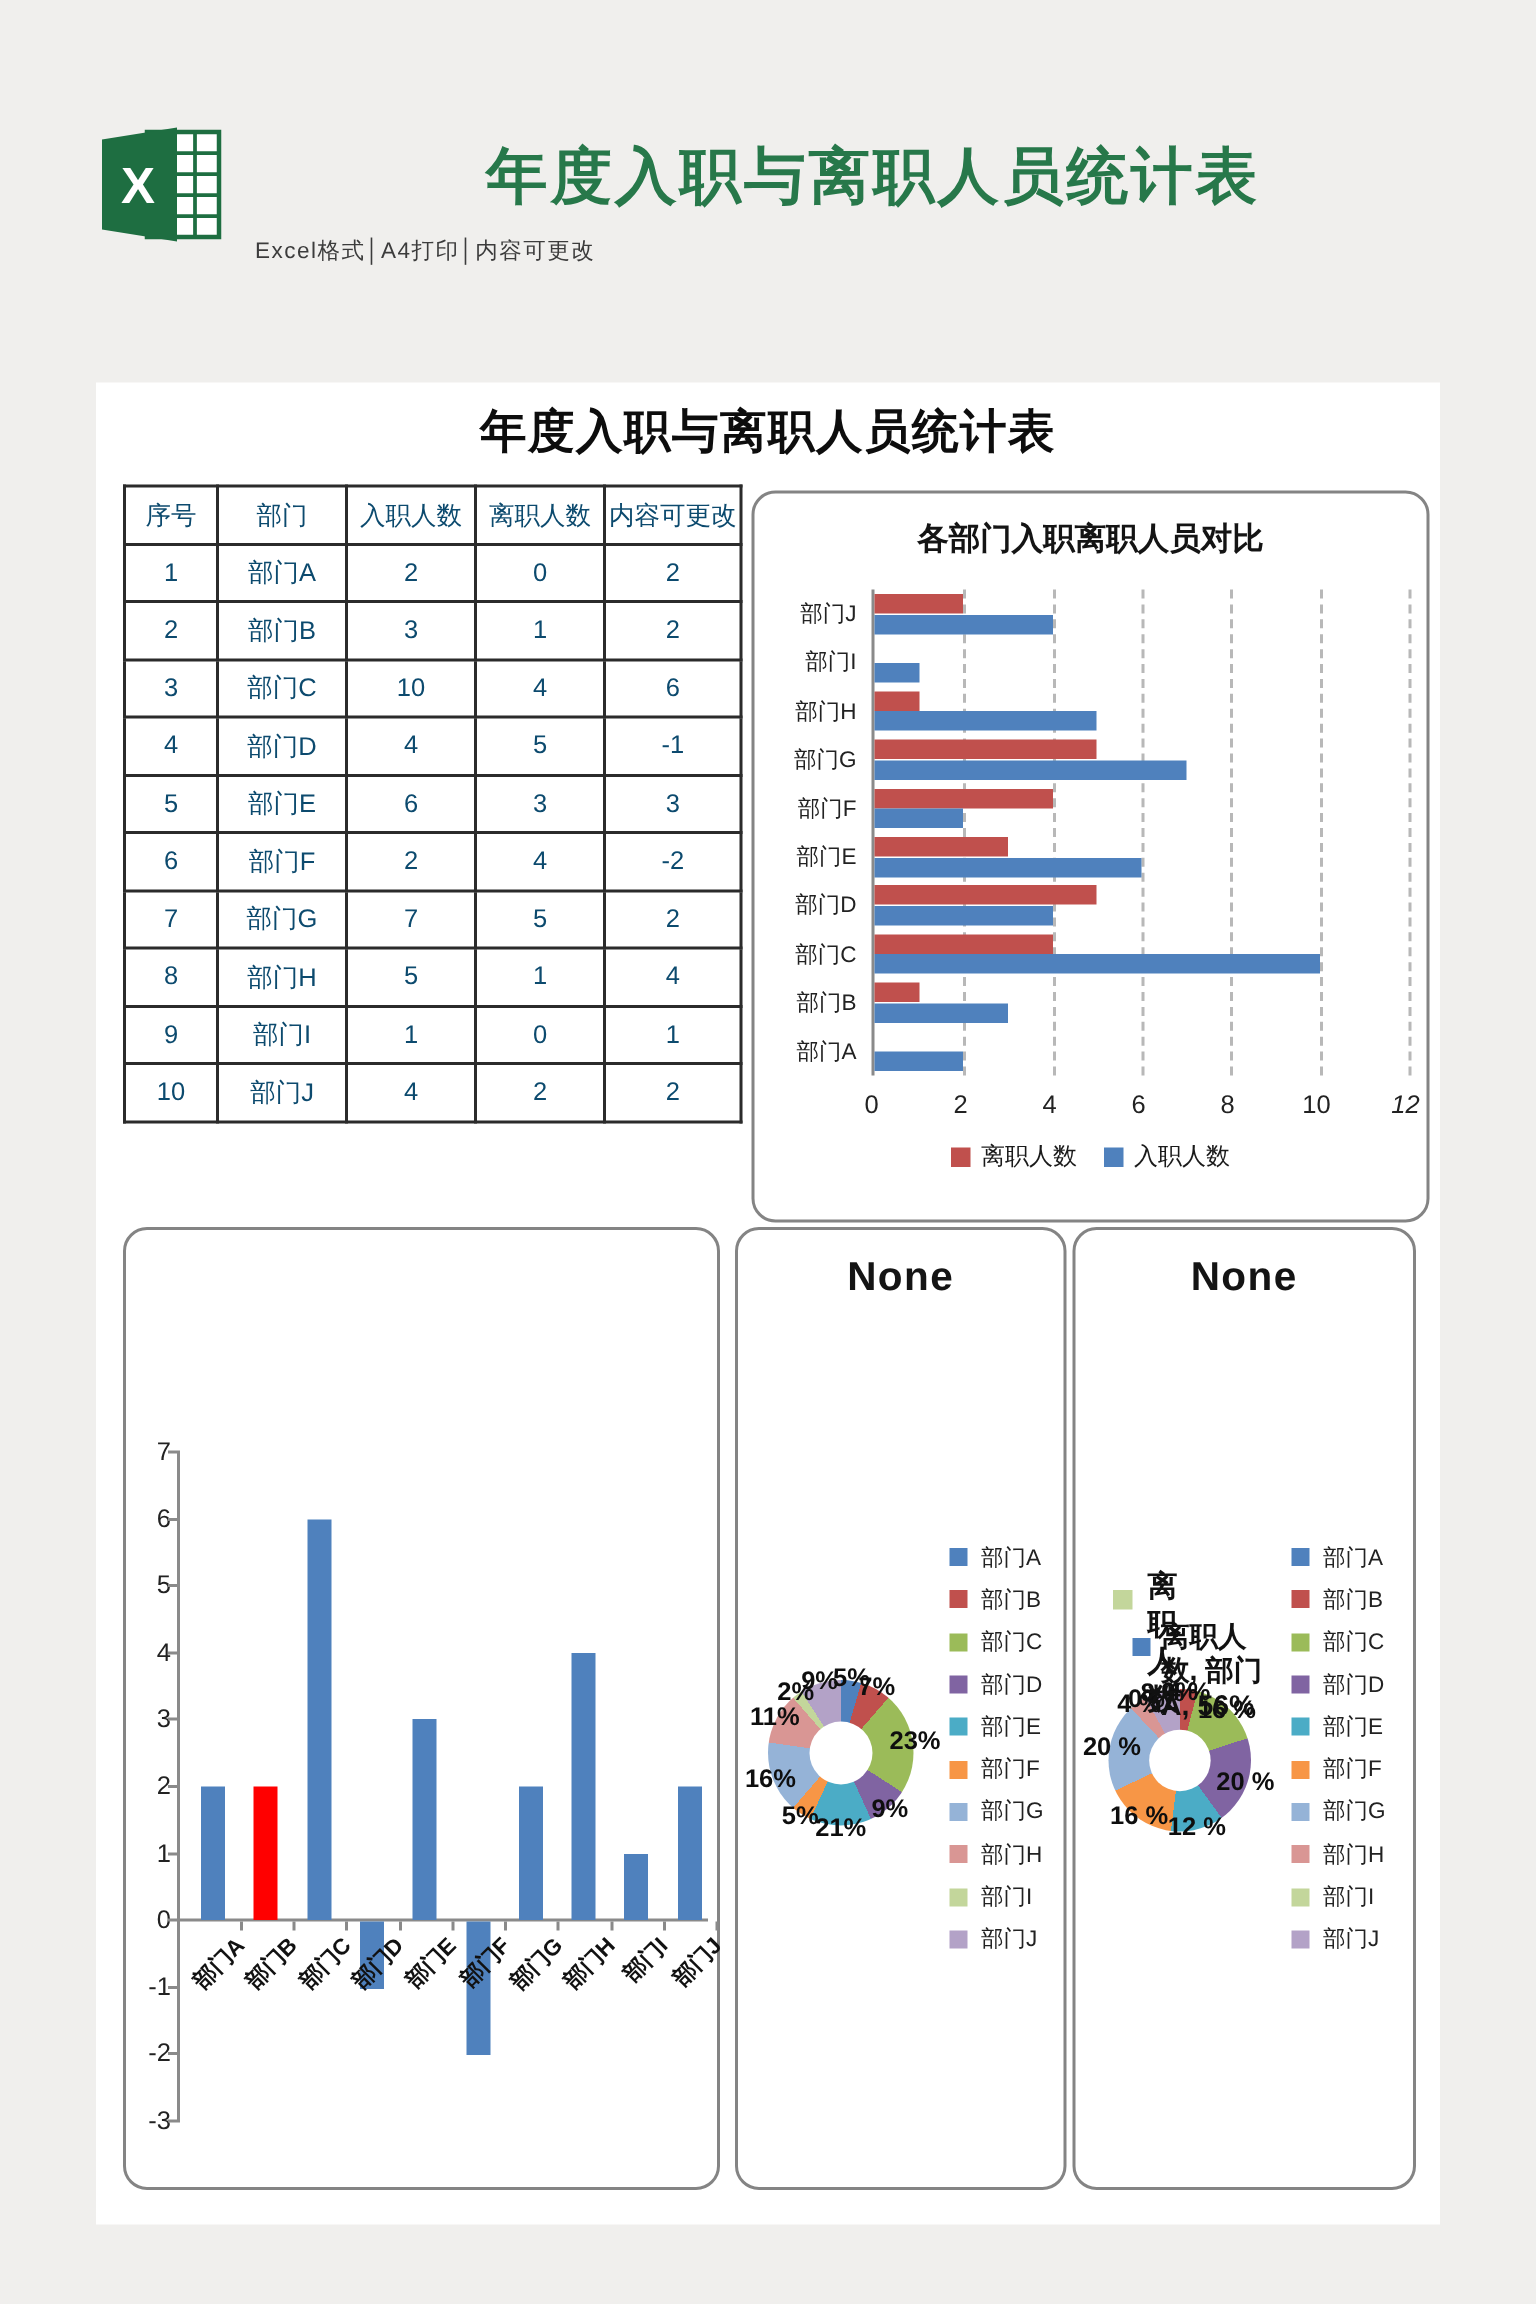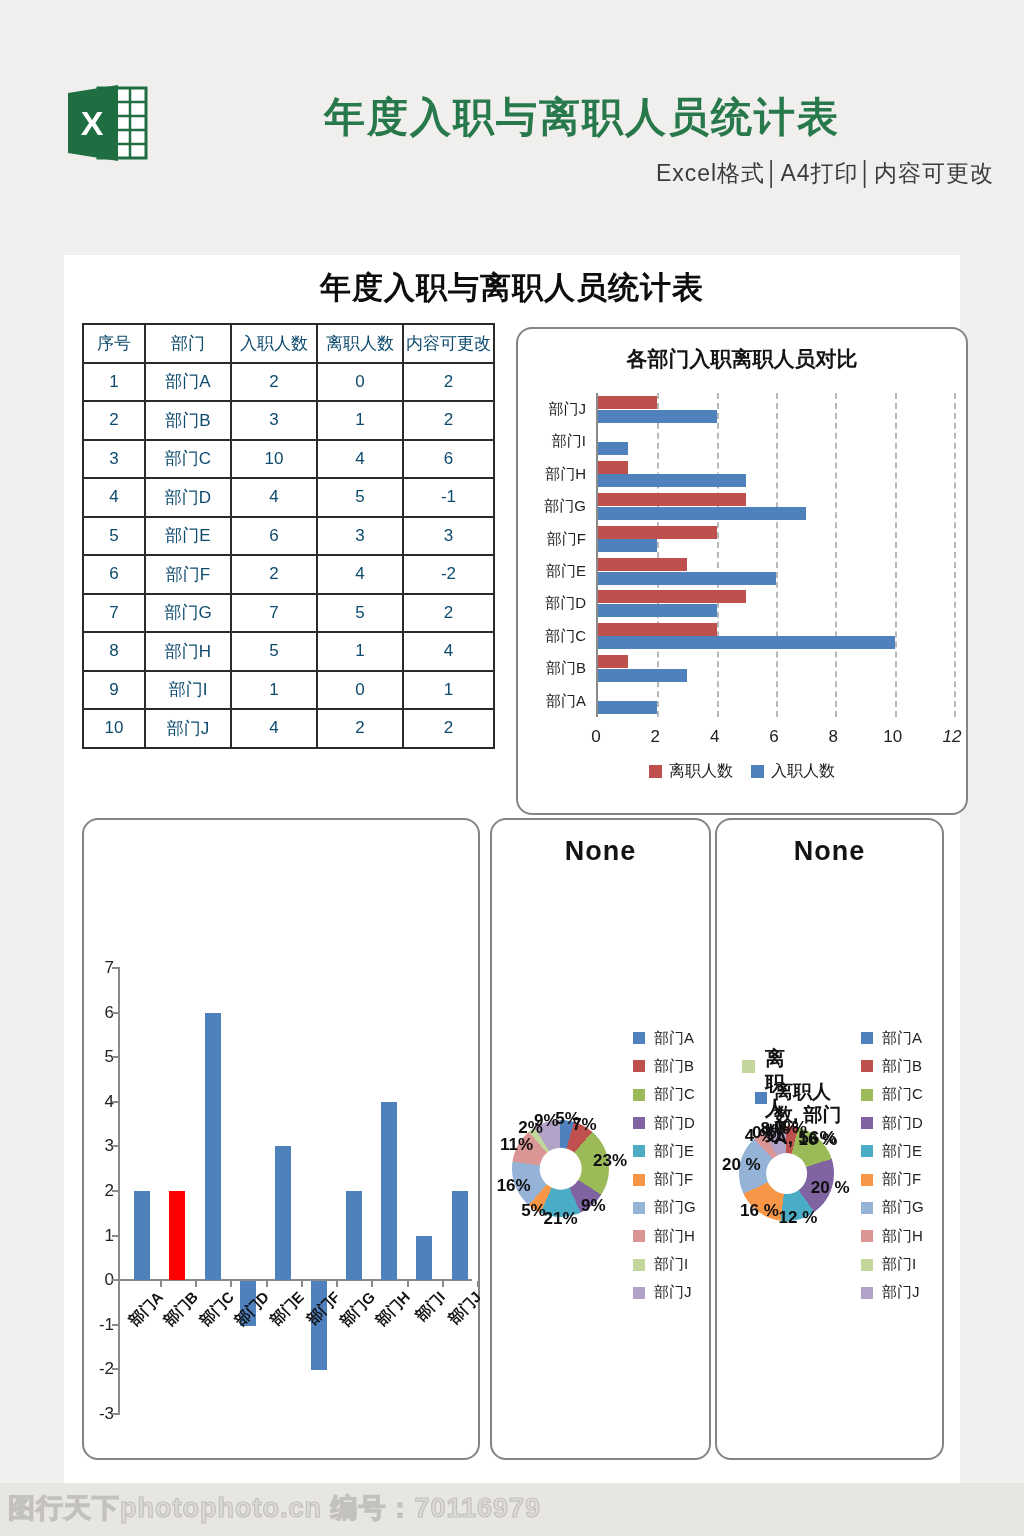--- a/index.html
+++ b/index.html
@@ -4,38 +4,38 @@
 <style>
   * { box-sizing: border-box; }
   html,body { margin:0; padding:0; }
   .page { position:relative; width:1024px; height:1536px; background:#f0efed;
           font-family:"Liberation Sans", sans-serif; overflow:hidden; color:#1a1a1a; }
 
   
   .logo { position:absolute; left:62px; top:82px; width:88px; height:82px; }
   .htitle { position:absolute; left:170px; right:30px; top:90px; text-align:center;
             font-size:41px; font-weight:bold; letter-spacing:2px; }
-  .hsub { position:absolute; left:170px; right:30px; top:158px; text-align:right;
-          font-size:23px; color:#3c3c3c; letter-spacing:1px; }
+  .hsub { position:absolute; left:170px; right:18px; top:158px; text-align:left;
+          font-size:15px; color:#3c3c3c; letter-spacing:1px; }
 
   
   .panel { position:absolute; left:64px; top:255px; width:896px; height:1228px; background:#fff; }
   .sheet-title { position:absolute; left:0; width:100%; top:12px; margin:0; text-align:center;
                  font-family:"DejaVu Serif","Liberation Serif",serif; font-size:31px; font-weight:bold;
                  color:#0d0d0d; letter-spacing:1px; }
 
   
   .stats-table { position:absolute; left:18px; top:68px; border-collapse:collapse;
                  font-size:17px; text-align:center; color:#0c4a6e; table-layout:fixed; }
   .stats-table td, .stats-table th { border:2px solid #2b2b2b; height:38.5px; padding:0 2px;
                  font-weight:normal; overflow:hidden; white-space:nowrap; }
 
   
   .card { position:absolute; background:#fff; border:2px solid #848484; border-radius:16px; }
-  .card1 { left:452px; top:72px;  width:452px; height:488px; }
+  .card1 { left:437px; top:72px;  width:452px; height:488px; }
   .card2 { left:18px;  top:563px; width:398px; height:642px; }
   .card3 { left:426px; top:563px; width:221px; height:642px; }
   .card4 { left:651px; top:563px; width:229px; height:642px; }
   .card h2 { position:absolute; left:0; width:100%; margin:0; text-align:center; color:#141414; }
   .card1 h2 { top:16px; font-size:21px; }
   .card2 h2 { top:14px; font-size:22px; }
   .card3 h2, .card4 h2 { top:16px; font-size:27px; letter-spacing:1px; }
 
   
   .hbar-labels { position:absolute; left:4px; top:64px; width:70px; height:324px; }
@@ -439,14 +439,13 @@
             <span>部门J</span>
           </li>
         </ul>
       <span class="swatch co1s" style="background:#c3d69b"></span>
       <div class="co1t">离职人数</div>
       <span class="swatch co2s" style="background:#4f81bd"></span>
       <div class="co2t">离职人数, 部门A, 56%</div>
     </section>
   </div>
 
-  <footer class="footer">图行天下photophoto.cn 编号：70116979</footer>
 </div>
 
 </body></html>

